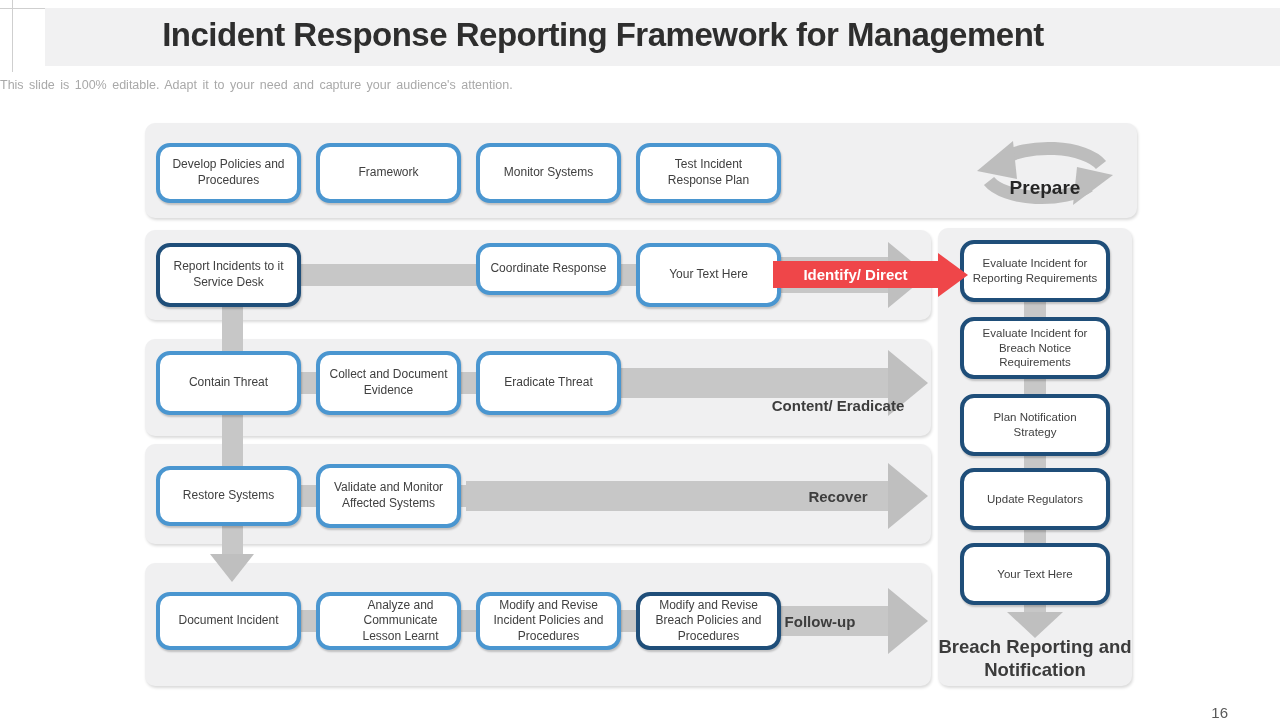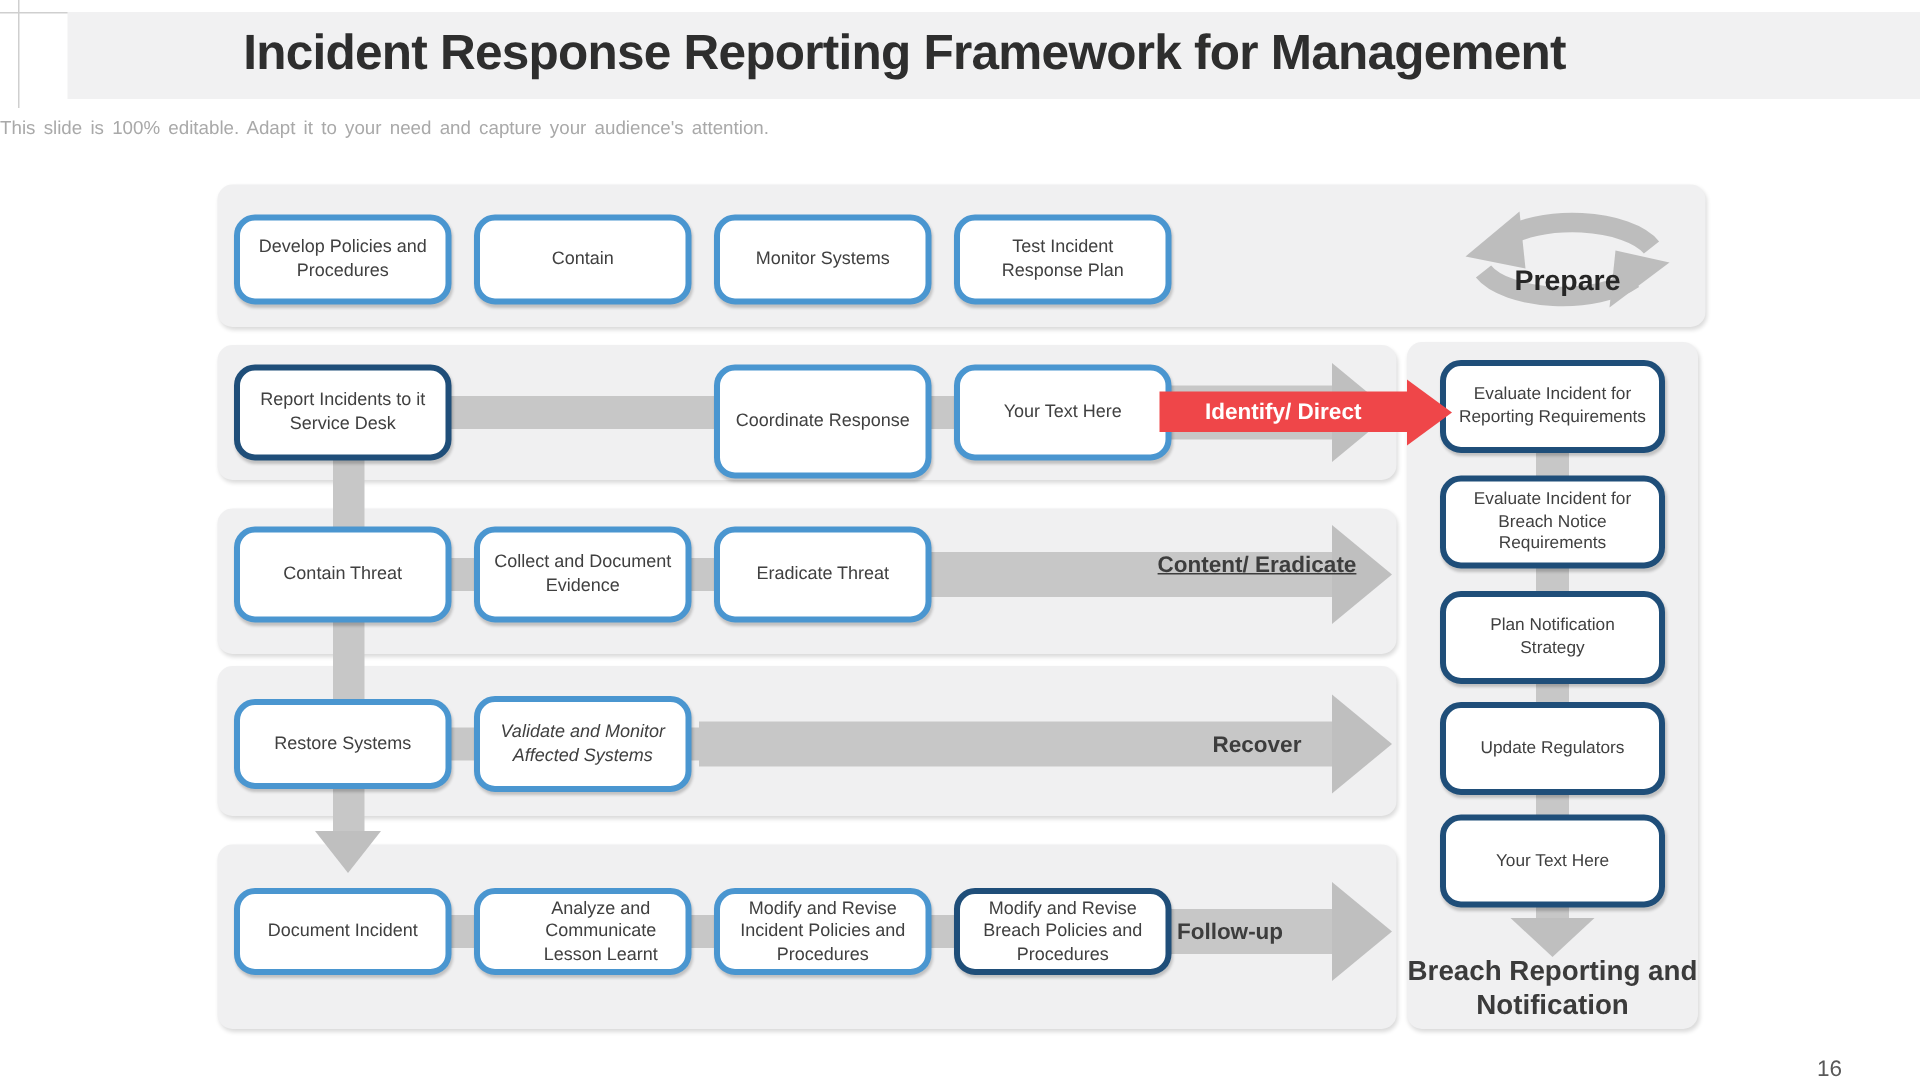--- a/index.html
+++ b/index.html
@@ -92,21 +92,21 @@
   <div class="title-band"></div>
   <div class="crop-v"></div>
   <div class="title-text">Incident Response Reporting Framework for Management</div>
   <div class="subtitle-text">This slide is 100% editable. Adapt it to your need and capture your audience's attention.</div>
 
   <div class="panel" id="row1"></div>
   <div class="box blue w145 bx1" style="top:143px">
       <span>Develop Policies and Procedures</span>
     </div>
   <div class="box blue w145 bx2" style="top:143px">
-      <span>Contain</span>
+      <span>Framework</span>
     </div>
   <div class="box blue w145 bx3" style="top:143px">
       <span>Monitor Systems</span>
     </div>
   <div class="box blue w145 bx4" style="top:143px">
       <span>Test Incident Response Plan</span>
     </div>
   <svg class="cycle-svg" width="160" height="92" viewBox="0 0 160 92">
     <path d="M136 38 A 56 25 0 0 0 36 33" stroke="#bdbdbd" stroke-width="13" fill="none"></path>
     <polygon points="12,44 48,14 52,52" fill="#bdbdbd"></polygon>
@@ -115,21 +115,21 @@
   </svg>
   <div class="cycle-label">Prepare</div>
 
   <div class="panel" id="row2"></div>
   <div class="band" style="left:230px; top:264px; width:430px; height:22px;"></div>
   <div class="band" style="left:660px; top:257px; width:228px; height:36px;"></div>
   <div class="head-right" style="left:888px; top:242px;"></div>
   <div class="box navy w145 bx1" style="top:243px; height:64px;">
       <span>Report Incidents to it Service Desk</span>
     </div>
-  <div class="box blue w145 bx3" style="top:243px; height:76px;">
+  <div class="box blue w145 bx3" style="top:243px; height:52px;">
       <span>Coordinate Response</span>
     </div>
   <div class="box blue w145 bx4" style="top:243px; height:64px;">
       <span>Your Text Here</span>
     </div>
   <div class="red-body">
       <span>Identify/ Direct</span>
     </div>
   <div class="red-head"></div>
 
@@ -139,30 +139,30 @@
   <div class="head-right" style="left:888px; top:350px;"></div>
   <div class="box blue w145 bx1" style="top:351px; height:64px;">
       <span>Contain Threat</span>
     </div>
   <div class="box blue w145 bx2" style="top:351px; height:64px;">
       <span>Collect and Document Evidence</span>
     </div>
   <div class="box blue w145 bx3" style="top:351px; height:64px;">
       <span>Eradicate Threat</span>
     </div>
-  <div class="stage-label" style="left:738px; top:368px;text-decoration:underline;">Content/ Eradicate</div>
+  <div class="stage-label" style="left:738px; top:397px;">Content/ Eradicate</div>
 
   <div class="panel" id="row4"></div>
   <div class="band" style="left:230px; top:485px; width:236px; height:22px;"></div>
   <div class="band" style="left:466px; top:481px; width:422px; height:30px;"></div>
   <div class="head-right" style="left:888px; top:463px;"></div>
   <div class="box blue w145 bx1" style="top:466px;">
       <span>Restore Systems</span>
     </div>
-  <div class="box blue w145 bx2" style="top:464px; height:64px;font-style:italic;">
+  <div class="box blue w145 bx2" style="top:464px; height:64px;">
       <span>Validate and Monitor Affected Systems</span>
     </div>
   <div class="stage-label" style="left:738px; top:488px;">Recover</div>
 
   <div class="panel" id="row5"></div>
   <div class="band" style="left:230px; top:610px; width:430px; height:22px;"></div>
   <div class="band" style="left:660px; top:606px; width:228px; height:30px;"></div>
   <div class="head-right" style="left:888px; top:588px;"></div>
   <div class="box blue w145 bx1" style="top:592px; height:58px;">
       <span>Document Incident</span>

